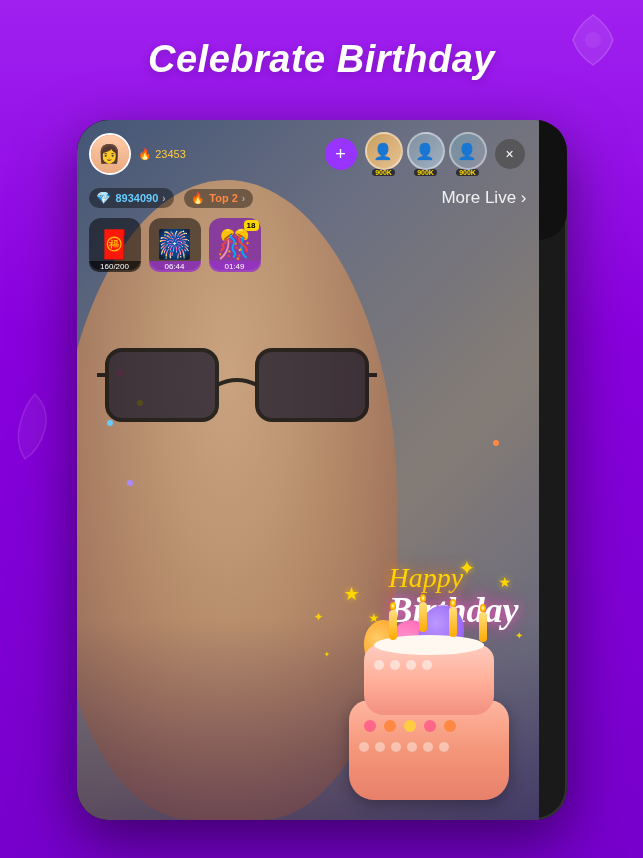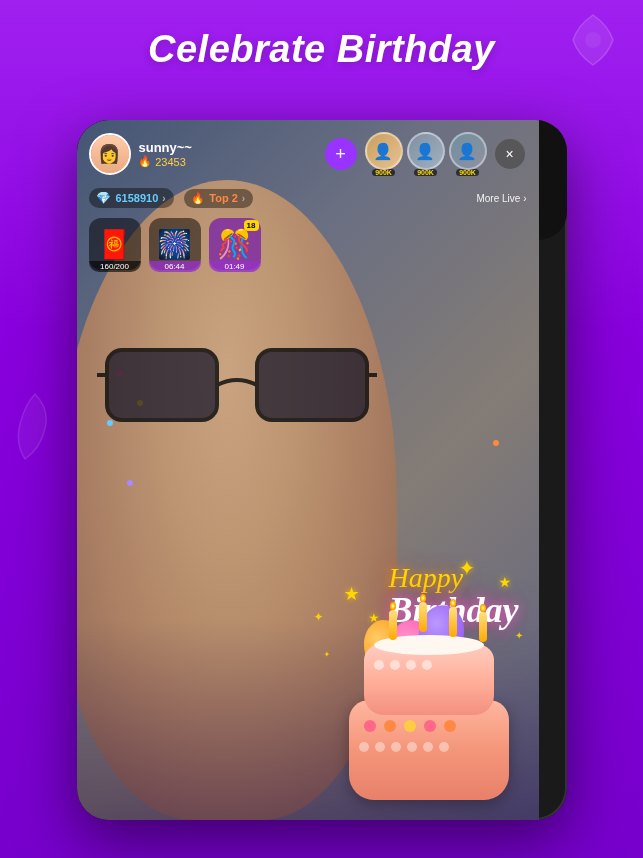--- a/index.html
+++ b/index.html
@@ -8,21 +8,21 @@
       height: 858px;
       overflow: hidden;
       background: linear-gradient(180deg, #a020f0 0%, #8800dd 40%, #7700cc 100%);
       font-family: -apple-system, BlinkMacSystemFont, 'Helvetica Neue', Arial, sans-serif;
       position: relative;
     }
 
     
     .header-section {
       text-align: center;
-      padding-top: 28px;
+      padding-top: 38px;
       padding-bottom: 18px;
       position: relative;
       z-index: 2;
     }
     .main-title {
       font-size: 38px;
       font-weight: 900;
       color: #fff;
       font-style: italic;
       letter-spacing: 0.5px;
@@ -251,21 +251,21 @@
       border-radius: 12px;
       padding: 3px 8px;
       color: #ff8844;
       font-size: 11px;
       font-weight: 600;
     }
 
     .more-live {
       margin-left: auto;
       color: #fff;
-      font-size: 10px;
+      font-size: 17px;
       opacity: 0.9;
     }
 
     
     .gifts-row {
       display: flex;
       align-items: flex-end;
       padding: 6px 12px;
       gap: 8px;
     }
@@ -595,21 +595,20 @@
     <div class="confetti-dot" style="top:360px;left:50px;background:#aa88ff;"></div>
 
     <div class="stream-ui">
 
       <div class="top-bar">
 
         <div class="streamer-avatar">
           <div class="avatar-person">👩</div>
         </div>
         <div class="streamer-info">
-          <span class="streamer-name">sunny~~</span>
           <div class="viewer-count">
             <span class="fire-icon">🔥</span>
             <span>23453</span>
           </div>
         </div>
 
         <div class="add-btn">
           <span>+</span>
         </div>
 
@@ -635,21 +634,21 @@
         </div>
 
         <div class="close-btn">
           <span>×</span>
         </div>
       </div>
 
       <div class="stats-row">
         <div class="diamond-badge">
           <span class="diamond-icon">💎</span>
-          <span>6158910</span>
+          <span>8934090</span>
           <span class="chevron-right">›</span>
         </div>
         <div class="top-badge">
           <span>🔥</span>
           <span>Top 2</span>
           <span style="color:#aaa;font-size:10px;">›</span>
         </div>
         <div class="more-live">
           <span>More Live</span>
           <span>›</span>

